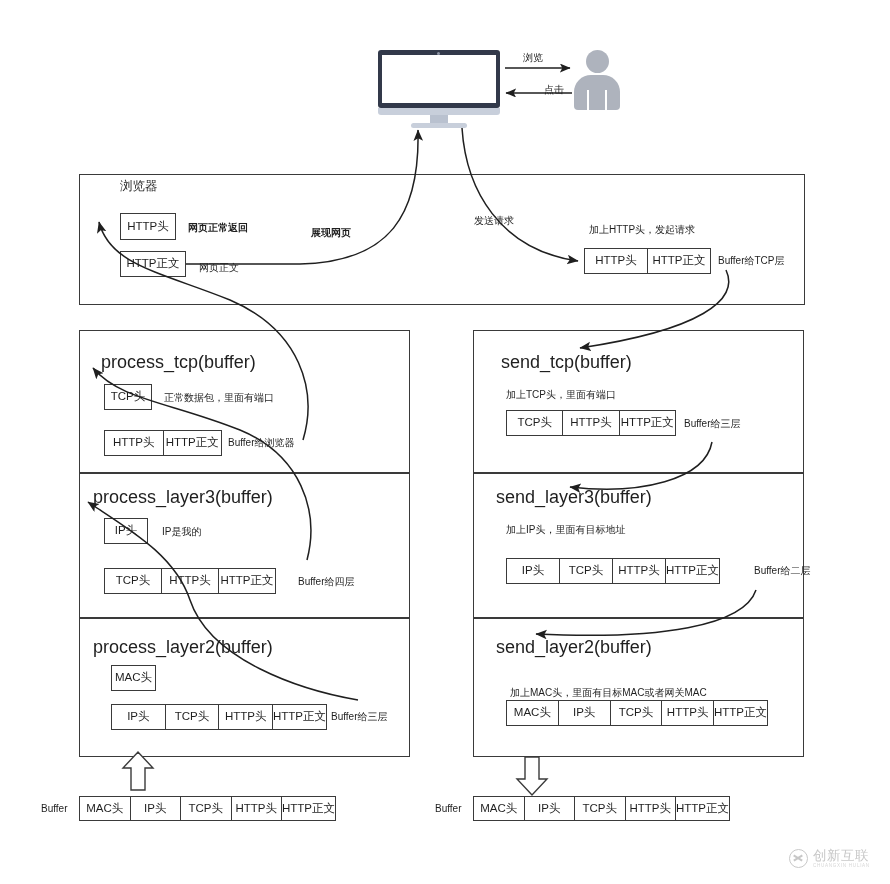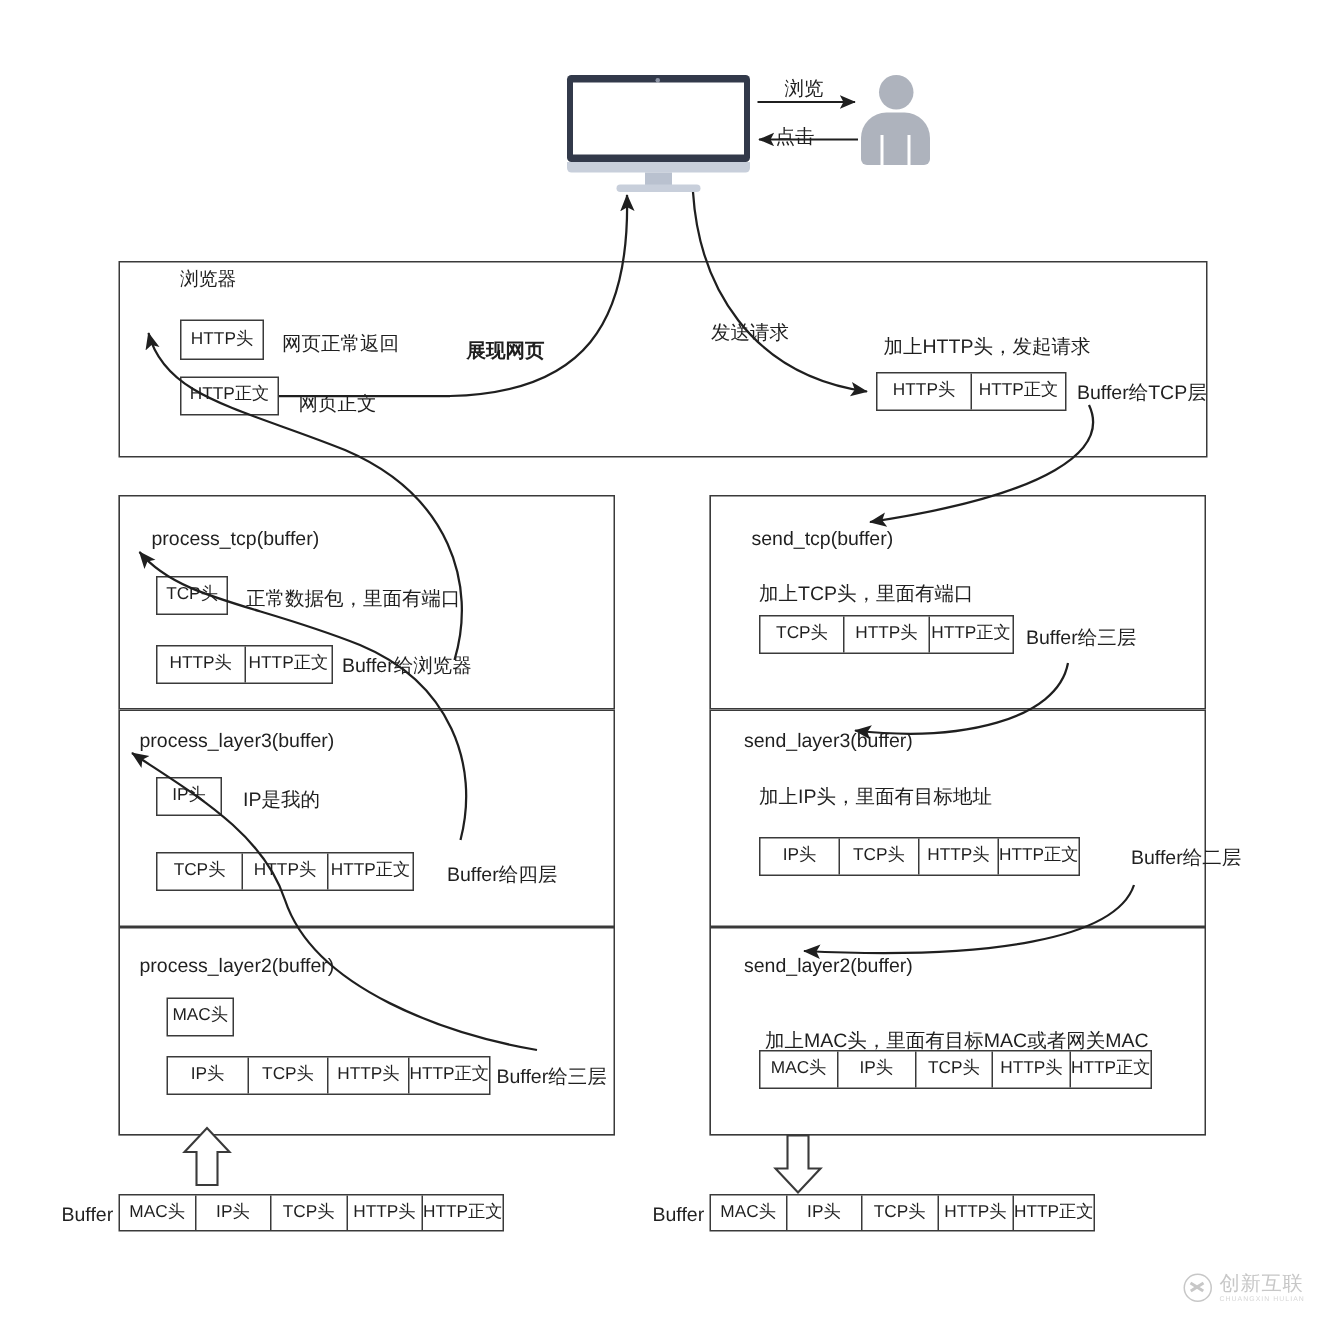--- a/index.html
+++ b/index.html
@@ -30,24 +30,24 @@
     border:1.2px solid #3a3a3a;background:#ffffff;
   }
   .seg{
     box-sizing:border-box;display:flex;align-items:center;justify-content:center;
     font-size:11.5px;line-height:1;white-space:nowrap;
     border-right:1.2px solid #3a3a3a;
   }
   .seg:last-child{border-right:none;}
 
   .lbl{
-    position:absolute;font-size:13px;line-height:1.15;
+    position:absolute;font-size:10px;line-height:1.15;
     white-space:nowrap;color:#1f1f1f;
   }
-  .lbl.fn{font-size:13px;text-align:right;}
+  .lbl.fn{font-size:18px;text-align:right;}
   .lbl.big{font-size:12.5px;}
 
   svg.ov{position:absolute;left:0;top:0;width:890px;height:884px;overflow:visible;pointer-events:none;}
 
   
   .monitor-wrap{position:absolute;left:378px;top:50px;width:122px;height:78px;}
   .mon-bezel{
     position:absolute;left:0;top:0;width:122px;height:58px;
     background:#32394a;border-radius:3px;box-sizing:border-box;
   }
@@ -120,27 +120,27 @@
   </div>
 
   <div class="person">
     <div class="p-head"></div>
     <div class="p-body"></div>
     <div class="p-gap1"></div>
     <div class="p-gap2"></div>
   </div>
 
   <div class="lbl" style="left:523px;top:52px;">浏览</div>
-  <div class="lbl" style="left:517px;top:84px;">点击</div>
+  <div class="lbl" style="left:544px;top:84px;">点击</div>
 
   <div class="panel" style="left:79px;top:174px;width:726px;height:131px;"></div>
   <div class="lbl big" style="left:120px;top:180px;font-family:Liberation Mono, monospace;">浏览器</div>
 
   <div class="cell" style="left:120px;top:213px;width:56px;height:27px;">HTTP头</div>
-  <div class="lbl" style="left:188px;top:222px;">网页正常返回</div>
+  <div class="lbl" style="left:188px;top:222px;font-weight:bold;">网页正常返回</div>
 
   <div class="cell" style="left:120px;top:251px;width:66px;height:26px;">HTTP正文</div>
   <div class="lbl" style="left:199px;top:262px;">网页正文</div>
 
   <div class="lbl" style="left:311px;top:227px;font-weight:bold;">展现网页</div>
   <div class="lbl" style="left:474px;top:215px;">发送请求</div>
 
   <div class="lbl" style="left:589px;top:224px;">加上HTTP头，发起请求</div>
   <div class="seg-row" id="browser-req-row" style="left:584px;top:248px;width:127px;height:26px;">
       <div class="seg" style="flex: 1 1 0px;">HTTP头</div>

